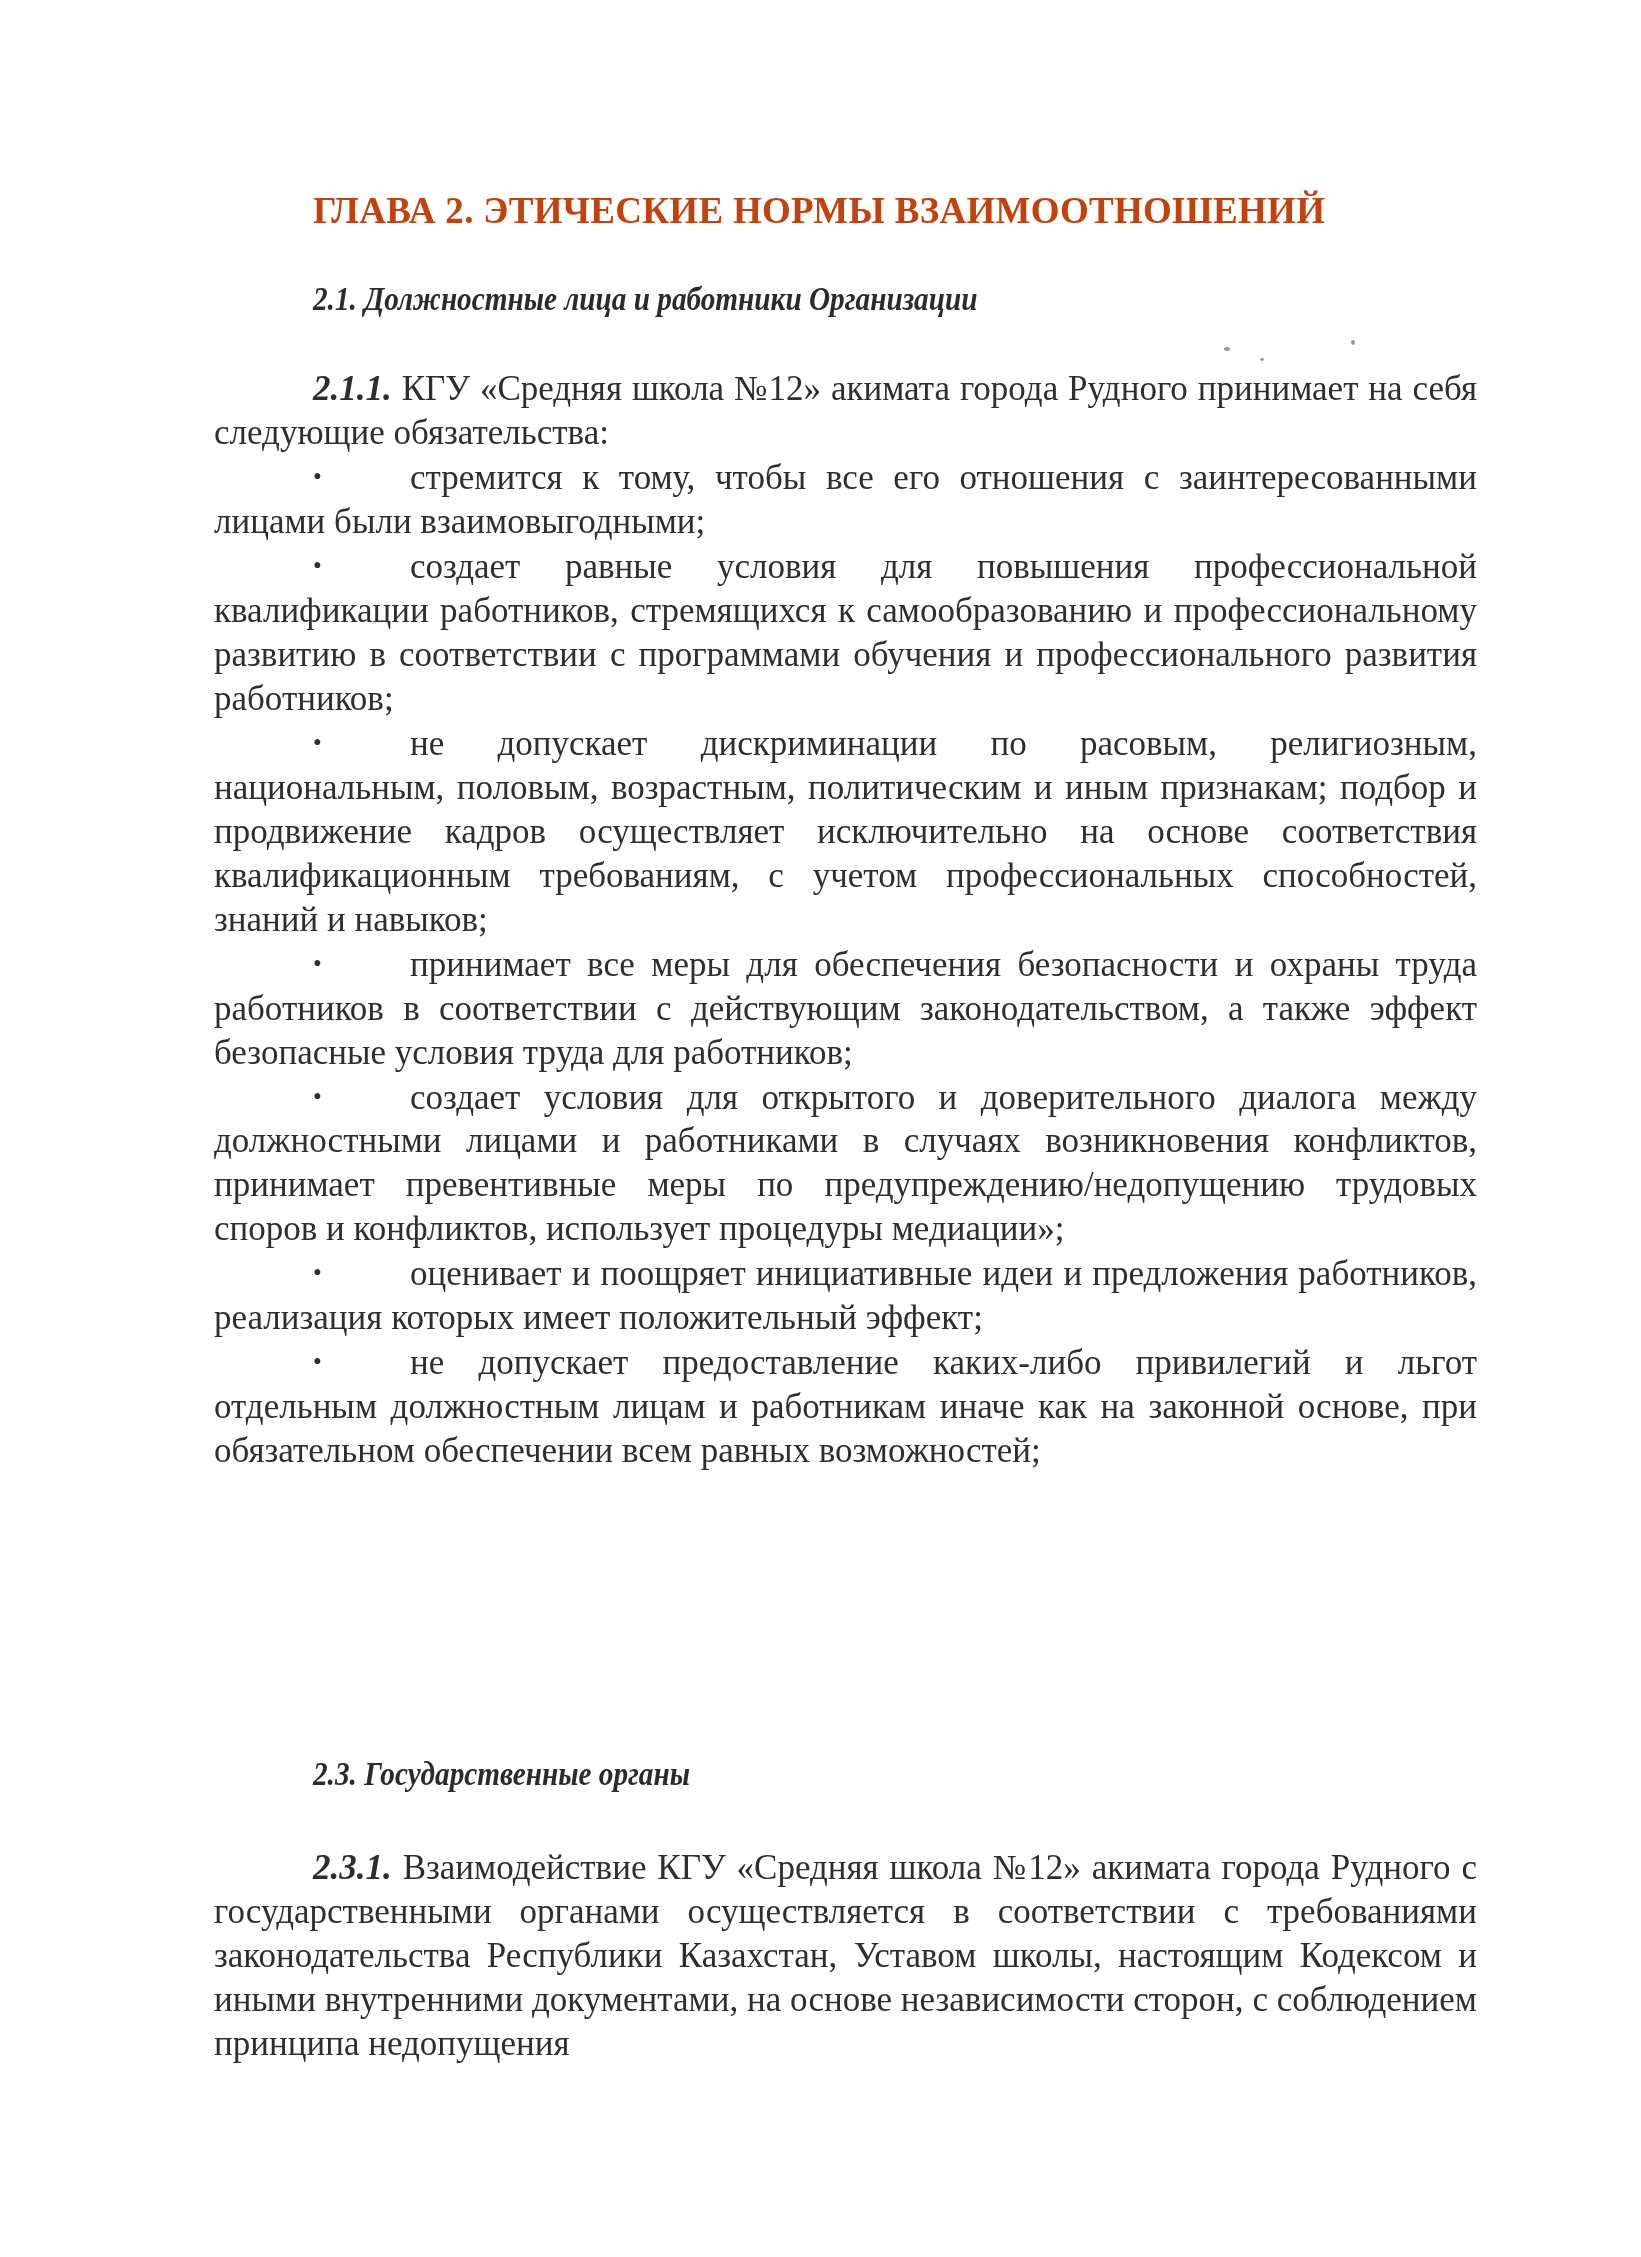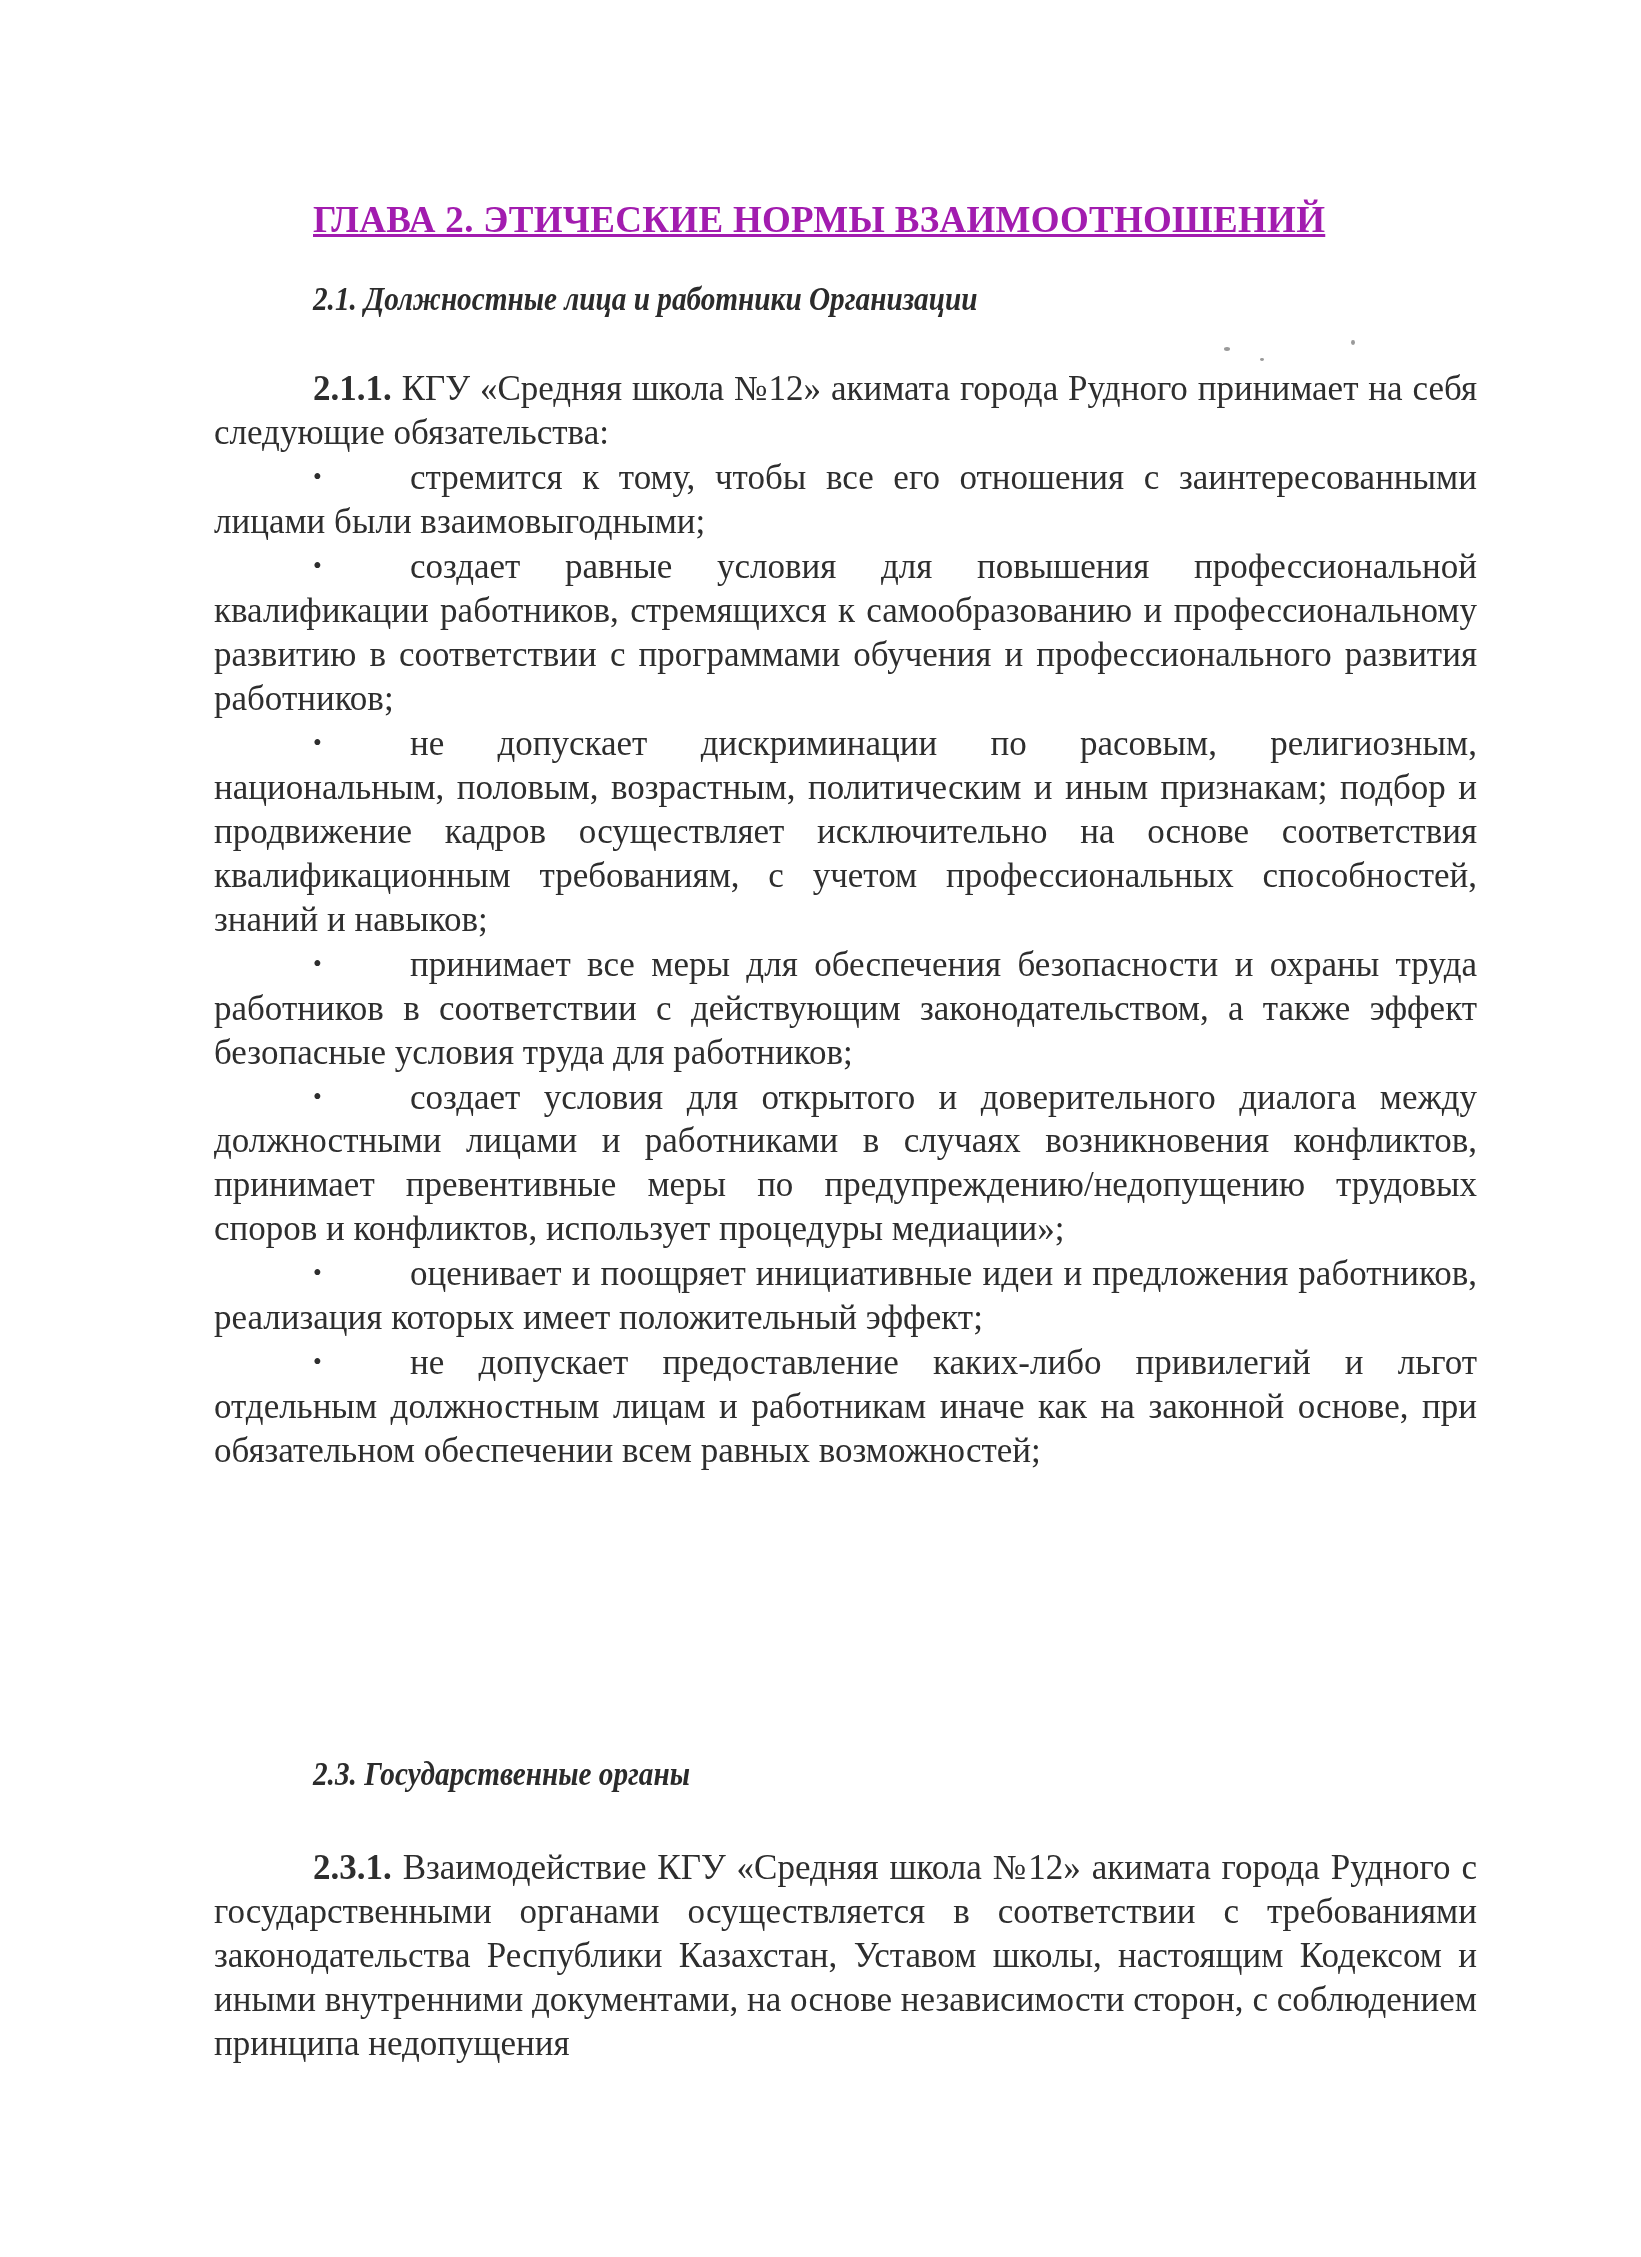--- a/index.html
+++ b/index.html
@@ -16,28 +16,27 @@
     color: #2a2a2a;
   }
   .page {
     position: absolute;
     left: 214px;
     top: 0;
     width: 1263px;
   }
   .chapter-title {
     position: absolute;
-    top: 198px;
+    top: 189px;
     left: 99px;
     font-size: 37px;
     font-weight: bold;
     letter-spacing: 0.3px;
-    color: #a21caf;
+    color: #c2410c;
     white-space: nowrap;
-    text-decoration: underline;
   }
   .section-title {
     position: absolute;
     left: 99px;
     font-size: 34px;
     font-weight: bold;
     font-style: italic;
     color: #2b2b2b;
     white-space: nowrap;
     transform: scaleX(0.86);
@@ -57,20 +56,21 @@
   }
   #block1 { top: 367px; }
   #block2 { top: 1846px; }
 
   .para {
     margin: 0;
     text-indent: 99px;
   }
   .num {
     font-weight: bold;
+    font-style: italic;
   }
   .bullet-item {
     margin: 0;
     text-indent: 99px;
     position: relative;
   }
   .bullet-mark {
     display: inline-block;
     width: 97px;
     text-indent: 0;

